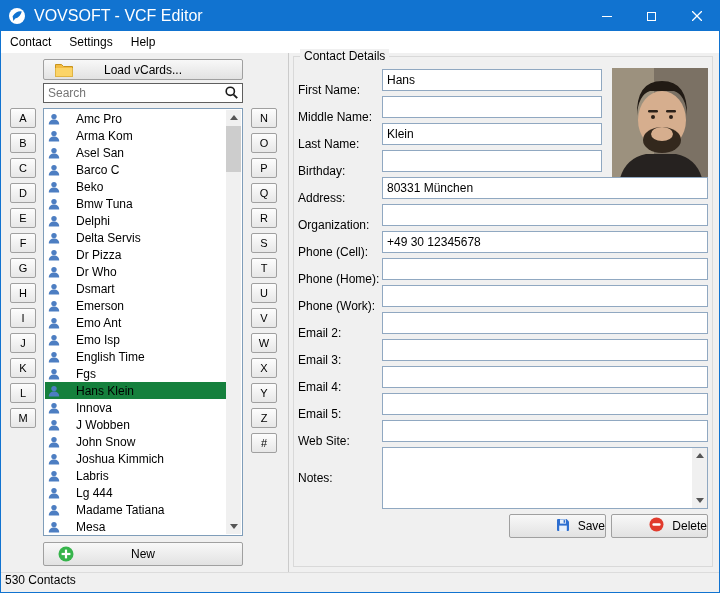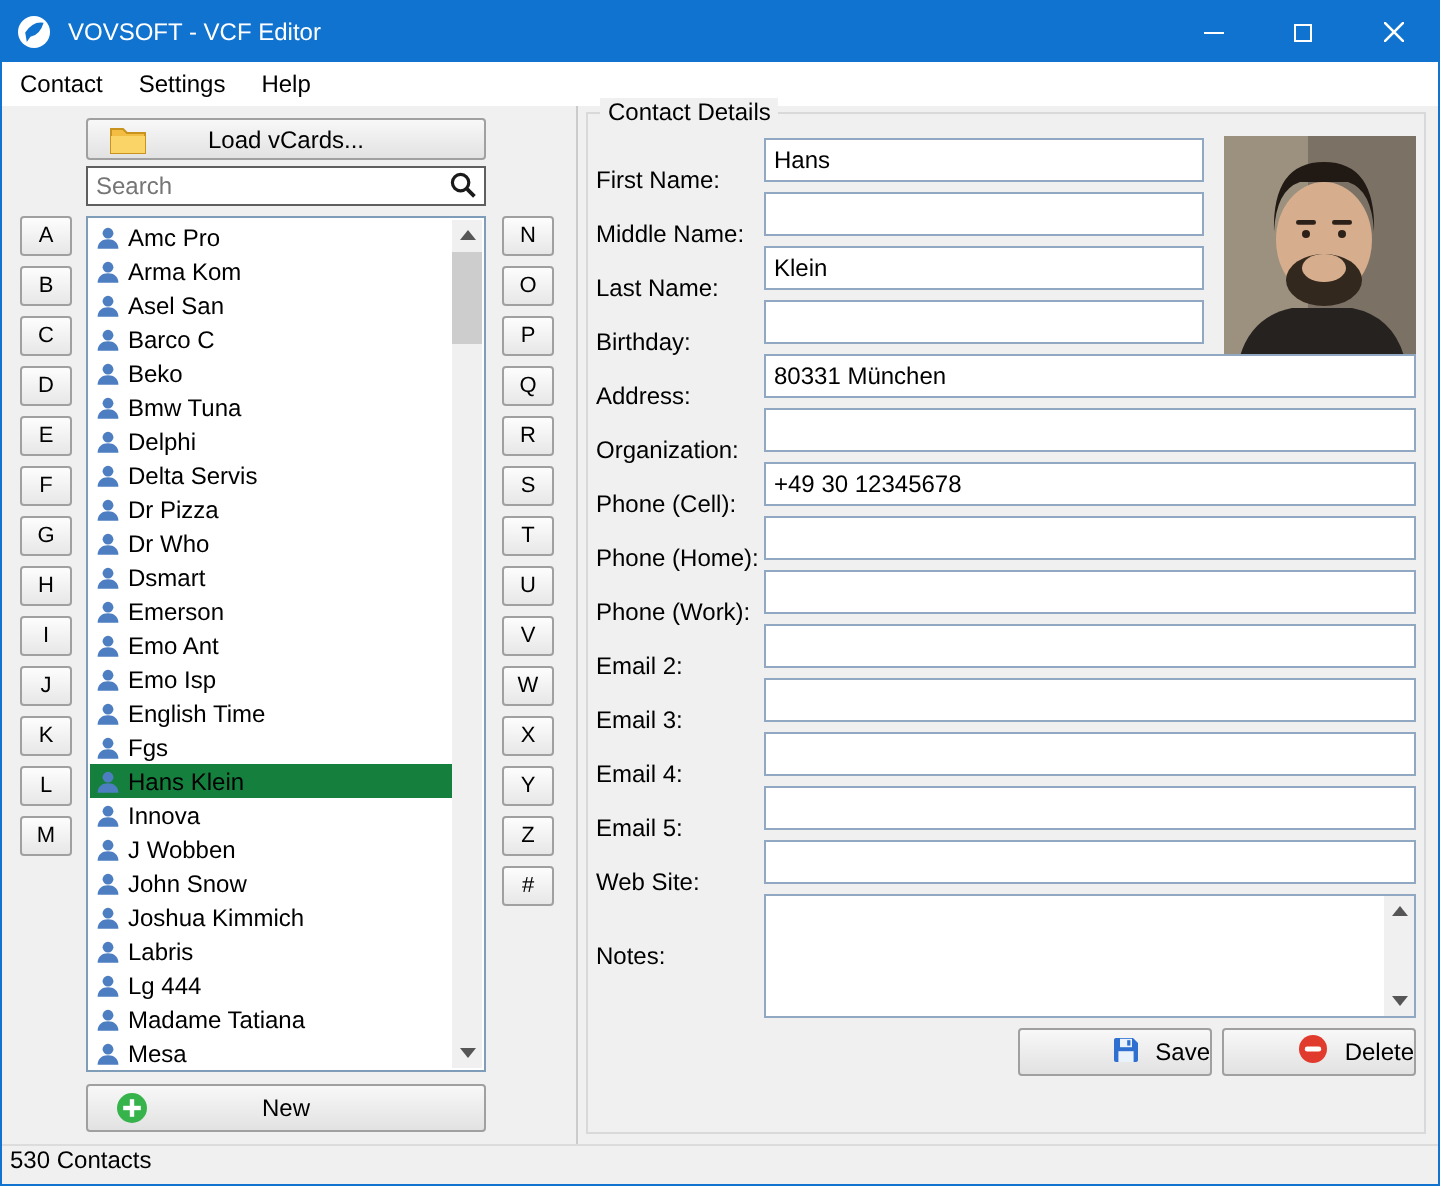--- a/index.html
+++ b/index.html
@@ -2,21 +2,21 @@
 <html><head>
 <meta charset="utf-8">
 <style>
   * { box-sizing: border-box; margin: 0; padding: 0; }
   body { font-family: "Liberation Sans", sans-serif; font-size: 12px; color: #000; background: #d8d8d8; }
   .window { position: relative; width: 720px; height: 593px; background: #f0f0f0; border: 1px solid #1173d0; overflow: hidden; }
 
   
   .titlebar { position: absolute; top: 0; left: 0; right: 0; height: 30px; background: #1173d0; display: flex; align-items: center; }
   .app-icon { width: 32px; height: 30px; display: flex; align-items: center; justify-content: center; }
-  .title-text { flex: 1; color: #fff; font-size: 12px; padding-left: 1px; }
+  .title-text { flex: 1; color: #fff; font-size: 16px; padding-left: 1px; }
   .win-btn { width: 45px; height: 30px; display: flex; align-items: center; justify-content: center; cursor: default; }
   .min-glyph { display: block; width: 10px; height: 1px; background: #fff; }
   .max-glyph { display: block; width: 9px; height: 9px; border: 1px solid #fff; }
 
   
   .menubar { position: absolute; top: 30px; left: 0; right: 0; height: 22px; background: #ffffff; display: flex; }
   .menu-item { padding: 0 9px; display: flex; align-items: center; cursor: default; }
 
   
   .main { position: absolute; top: 52px; left: 0; right: 0; bottom: 20px; }
@@ -30,21 +30,21 @@
   .load-btn { position: absolute; left: 42px; top: 6px; width: 200px; height: 21px; display: flex; align-items: center; justify-content: center; }
   .load-btn .icon-slot { position: absolute; left: 11px; top: 3px; }
   .new-btn { position: absolute; left: 42px; top: 489px; width: 200px; height: 24px; display: flex; align-items: center; justify-content: center; }
   .new-btn .icon-slot { position: absolute; left: 14px; top: 3px; }
 
   .search-box { position: absolute; left: 42px; top: 30px; width: 200px; height: 20px; }
   .search-box input { width: 100%; height: 100%; border: 1px solid #5f5f5f; background: #fff; padding: 0 22px 0 4px; font: 12px "Liberation Sans", sans-serif; }
   .search-icon { position: absolute; right: 4px; top: 2px; }
 
   .contact-list { position: absolute; left: 42px; top: 55px; width: 200px; height: 428px; background: #fff; border: 1px solid #7f9db9; padding: 1px 16px 1px 1px; overflow: hidden; }
-  .contact-row { height: 17px; display: flex; align-items: center; gap: 4px; padding-left: 3px; cursor: default; white-space: nowrap; }
+  .contact-row { height: 17px; display: flex; align-items: center; gap: 16px; padding-left: 3px; cursor: default; white-space: nowrap; }
   .contact-row.selected { background: #15803d; }
   .person-icon { width: 12px; height: 12px; flex: none; display: flex; }
 
   .scrollbar { position: absolute; top: 1px; right: 1px; bottom: 1px; width: 15px; background: #f0f0f0; }
   .sb-arrow { position: absolute; left: 0; width: 15px; height: 15px; display: flex; align-items: center; justify-content: center; }
   .sb-arrow.up { top: 0; } .sb-arrow.down { bottom: 0; }
   .tri-up { width: 0; height: 0; border-left: 4px solid transparent; border-right: 4px solid transparent; border-bottom: 5px solid #565656; }
   .tri-down { width: 0; height: 0; border-left: 4px solid transparent; border-right: 4px solid transparent; border-top: 5px solid #565656; }
   .sb-thumb { position: absolute; left: 0; width: 15px; top: 16px; height: 46px; background: #cdcdcd; }
 

